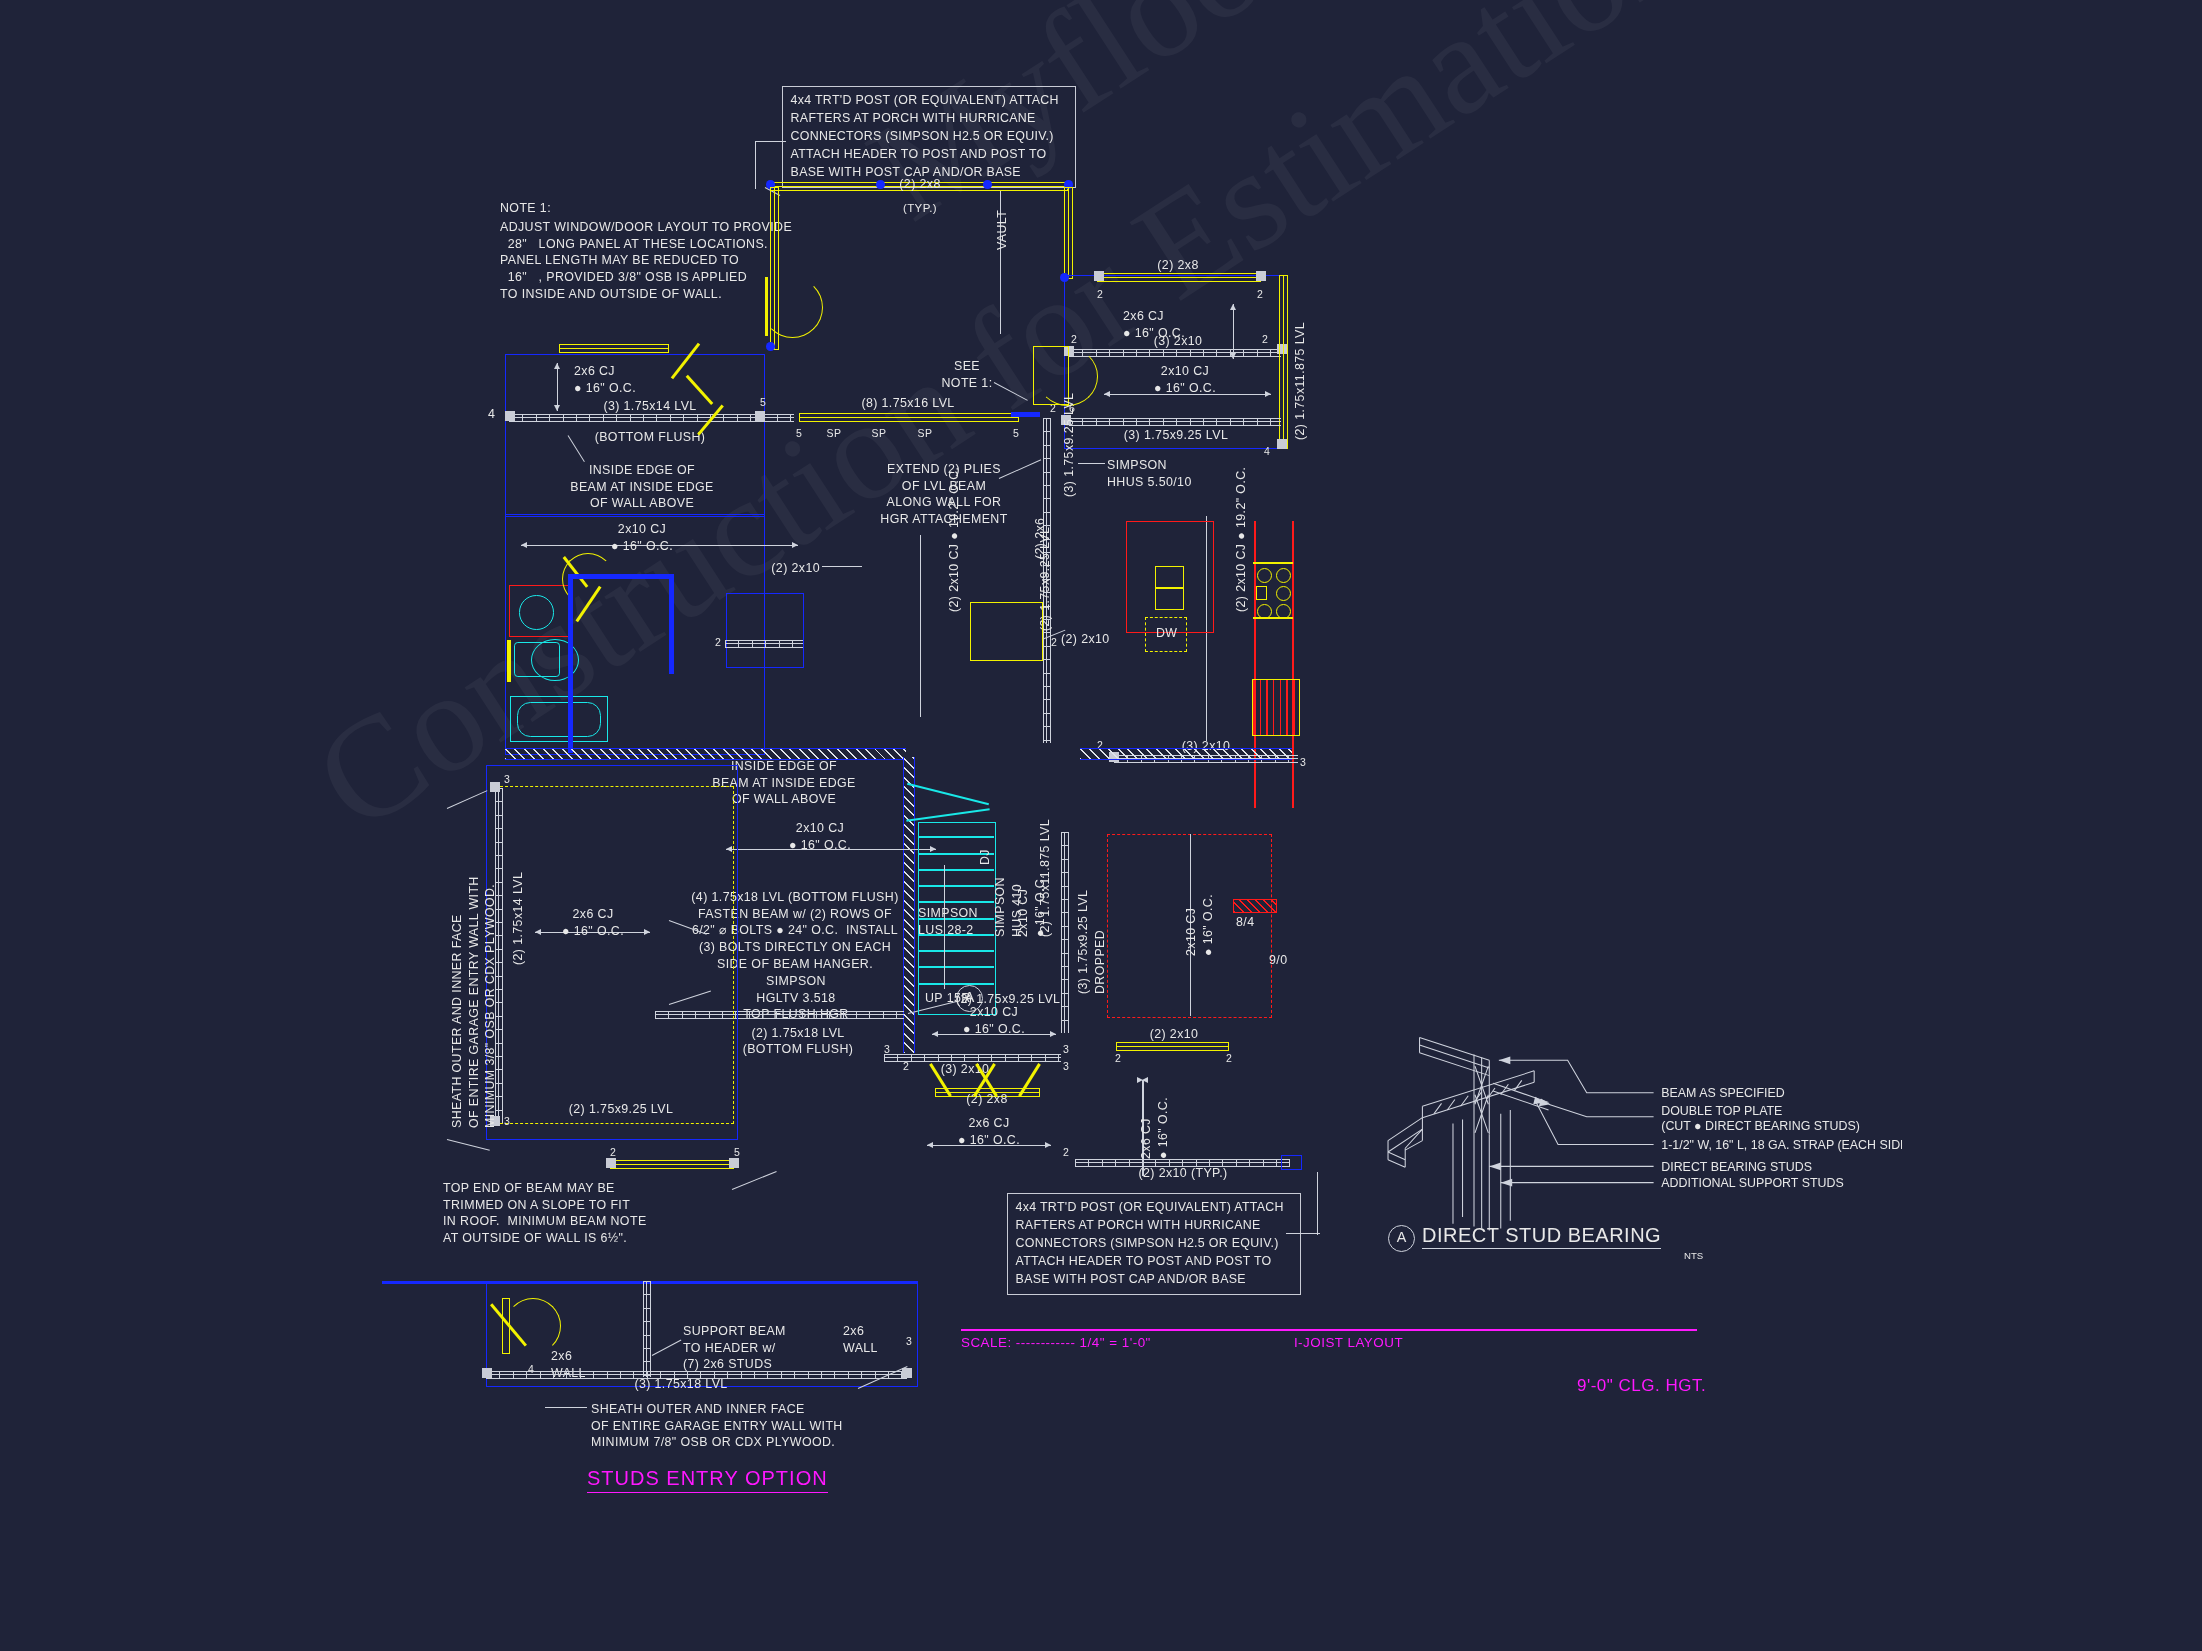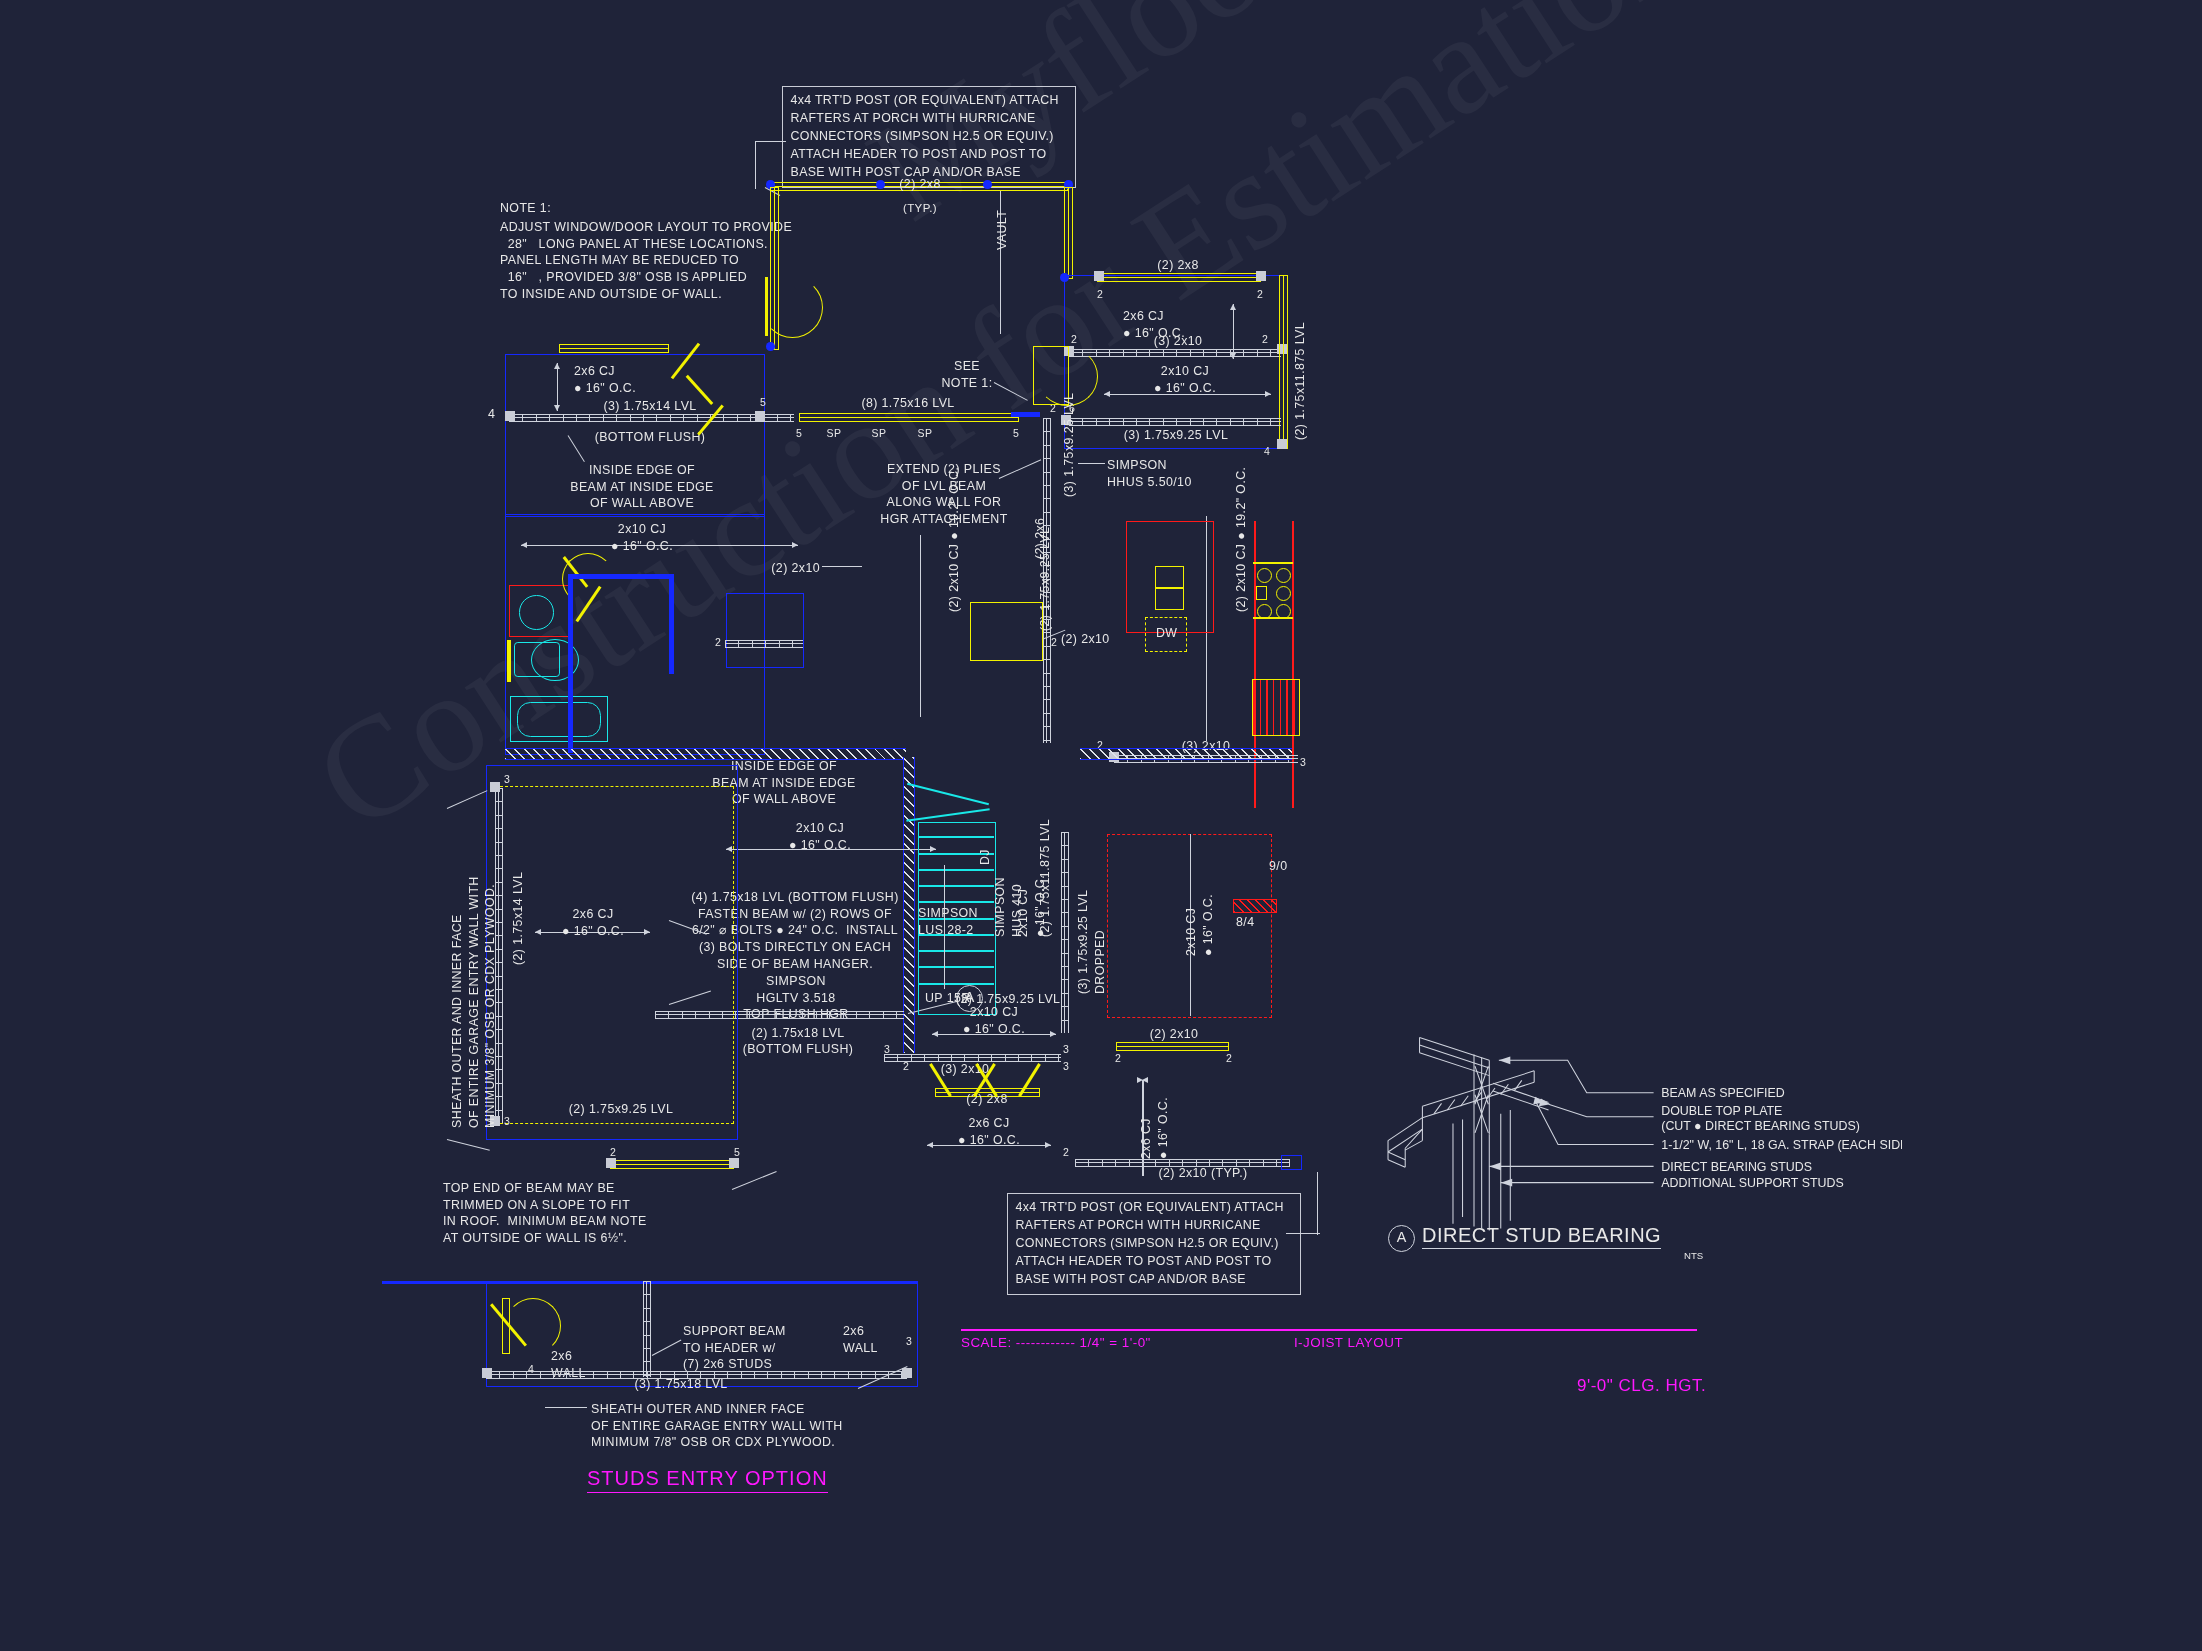--- a/index.html
+++ b/index.html
@@ -361,34 +361,34 @@
   <div class="dim" style="left:927px;top:1145px;width:124px;"></div>
   <div class="t c" style="left:989px;top:1115px;">2x6 CJ
 ● 16" O.C.</div>
 
   <div class="boxreddash" style="left:1107px;top:834px;width:163px;height:182px;"></div>
   <div class="ln vw" style="left:1190px;top:834px;height:182px;"></div>
   <div class="t v" style="left:1183px;top:956px;transform:rotate(-90deg);transform-origin:left top;">2x10 CJ
 ● 16" O.C.</div>
   <div class="ln red" style="left:1233px;top:899px;width:42px;height:11.5px;background:repeating-linear-gradient(45deg,#ff1a1a 0 1.4px,transparent 1.4px 5.7px);border:1px solid #ff1a1a;"></div>
   <div class="t" style="left:1236px;top:914px;">8/4</div>
-  <div class="t" style="left:1269px;top:858px;text-align:right;">9/0</div>
+  <div class="t" style="left:1269px;top:952px;text-align:right;">9/0</div>
 
   <div class="hdr" style="left:1116px;top:1042px;width:113px;"></div>
   <div class="t c" style="left:1174px;top:1026px;">(2) 2x10</div>
   <div class="t xs" style="left:1115px;top:1051px;">2</div>
   <div class="t xs" style="left:1226px;top:1051px;">2</div>
 
   <div class="dim" style="left:1142px;top:1080px;width:1px;height:96px;"></div>
   <div class="ln vw" style="left:1143px;top:1080px;height:96px;"></div>
   <div class="t v" style="left:1138px;top:1159px;transform:rotate(-90deg);transform-origin:left top;">2x6 CJ
 ● 16" O.C.</div>
 
   <div class="beam" style="left:1075px;top:1159px;width:215px;"></div>
-  <div class="t c" style="left:1183px;top:1165px;margin-left:20px;">(2) 2x10 (TYP.)</div>
+  <div class="t c" style="left:1183px;top:1165px;">(2) 2x10 (TYP.)</div>
   <div class="t xs" style="left:1063px;top:1145px;">2</div>
   <div class="boxblue" style="left:1281px;top:1155px;width:19px;height:13.4px;"></div>
 
   <div class="boxblue" style="left:486px;top:765px;width:250px;height:373px;"></div>
   <div class="boxyeldash" style="left:495px;top:786px;width:237px;height:336px;"></div>
   <div class="beamV" style="left:495px;top:788px;height:335px;"></div>
   <div class="t v" style="left:510px;top:965px;transform:rotate(-90deg);transform-origin:left top;">(2) 1.75x14 LVL</div>
   <div class="post" style="left:490px;top:782px;"></div>
   <div class="post" style="left:490px;top:1116px;"></div>
   <div class="t xs" style="left:504px;top:772px;">3</div>

